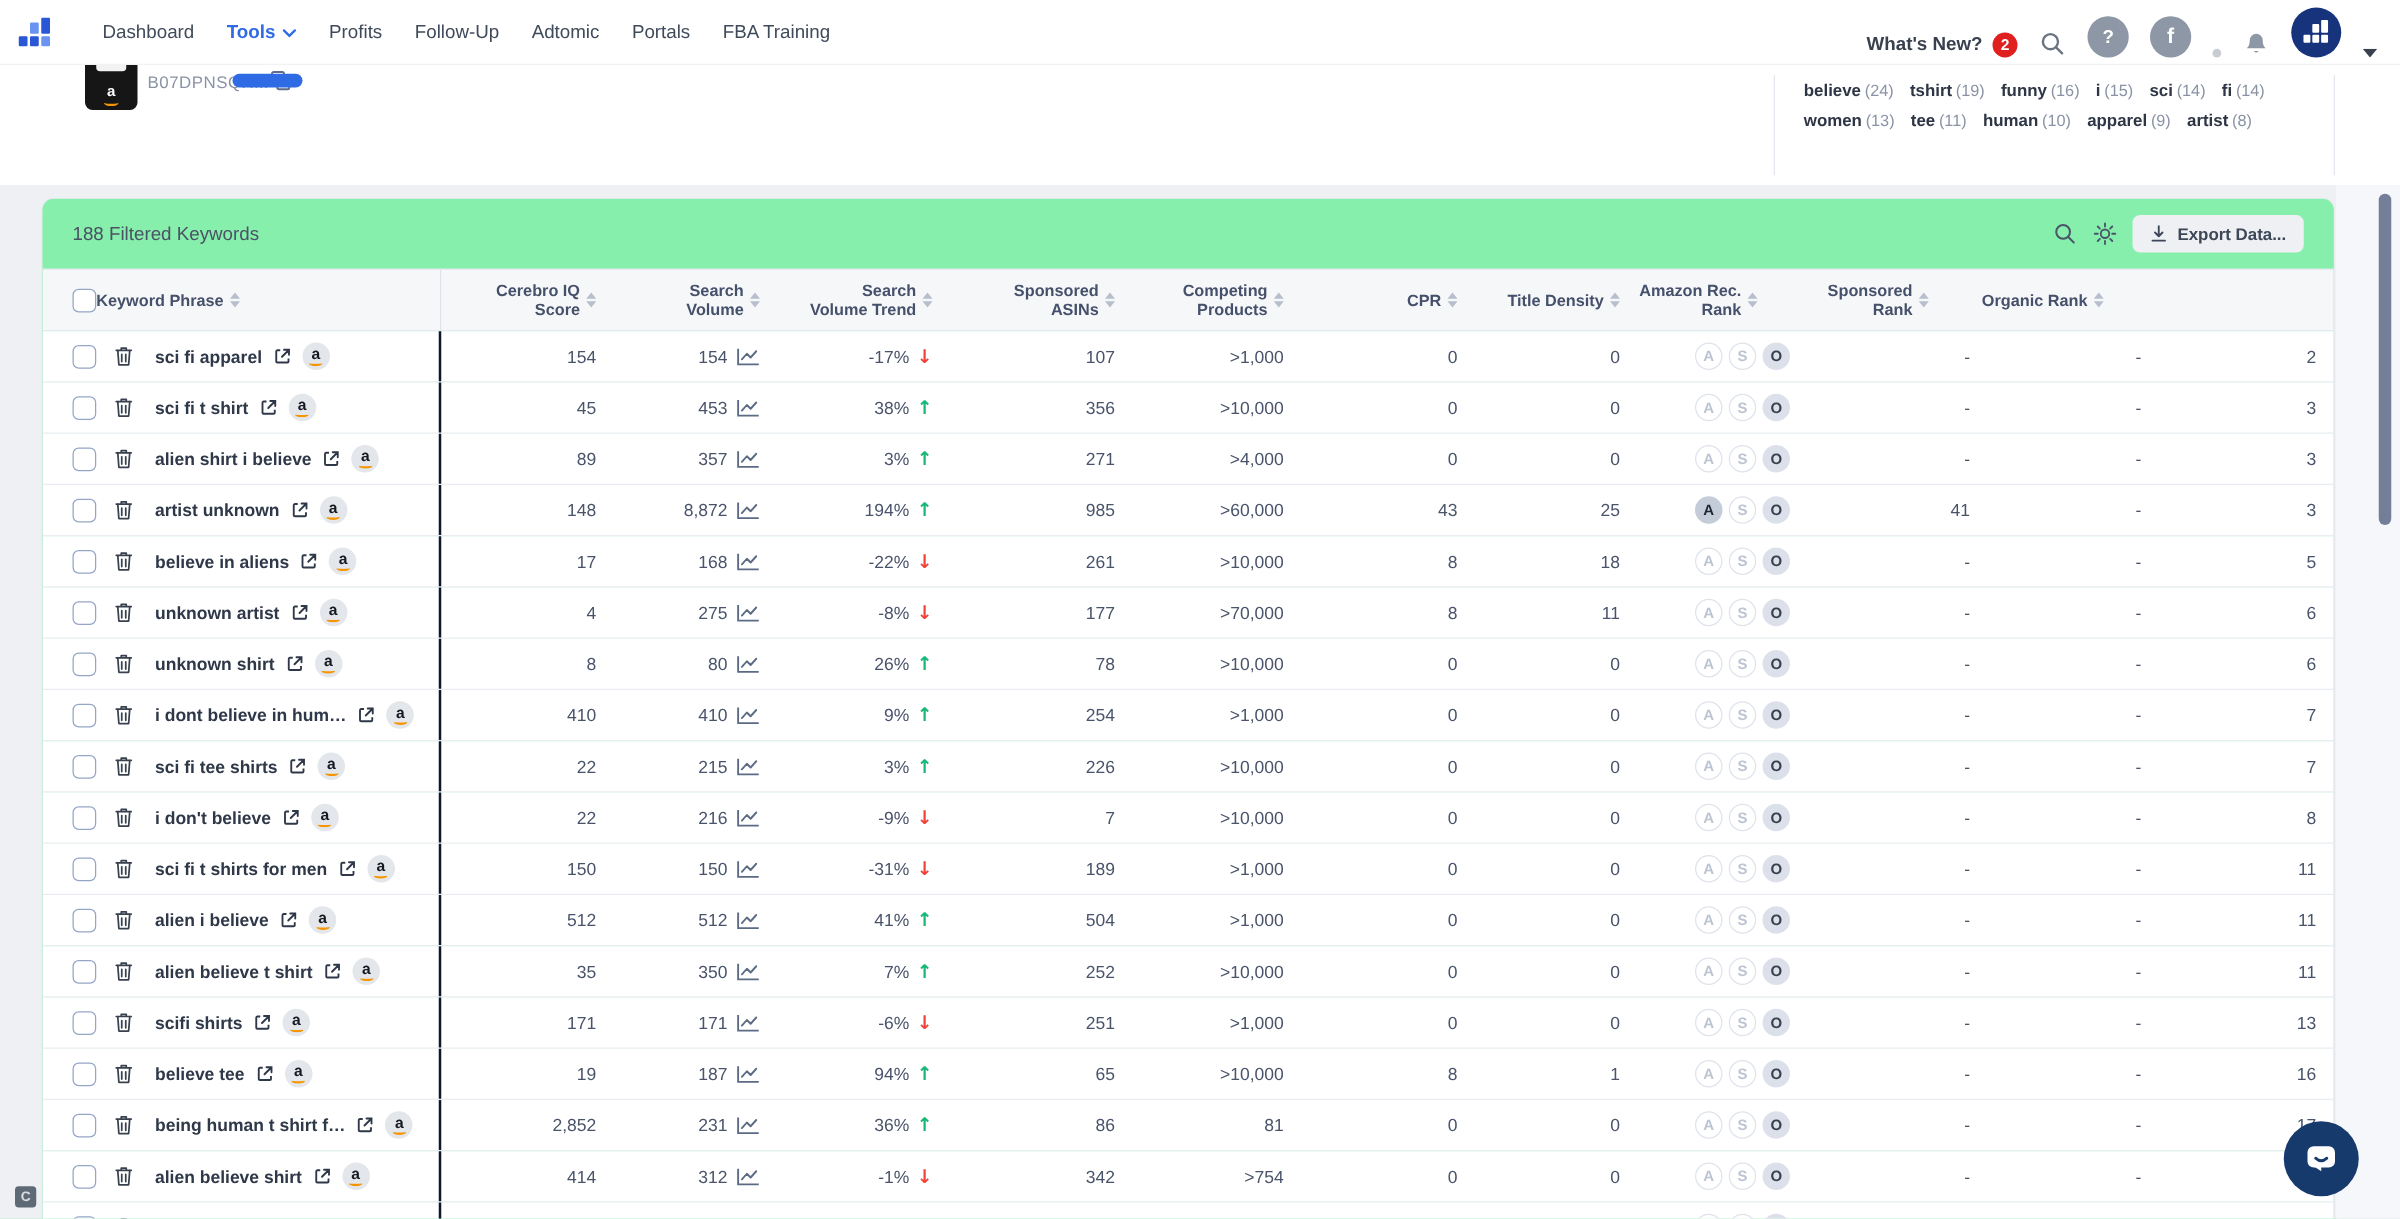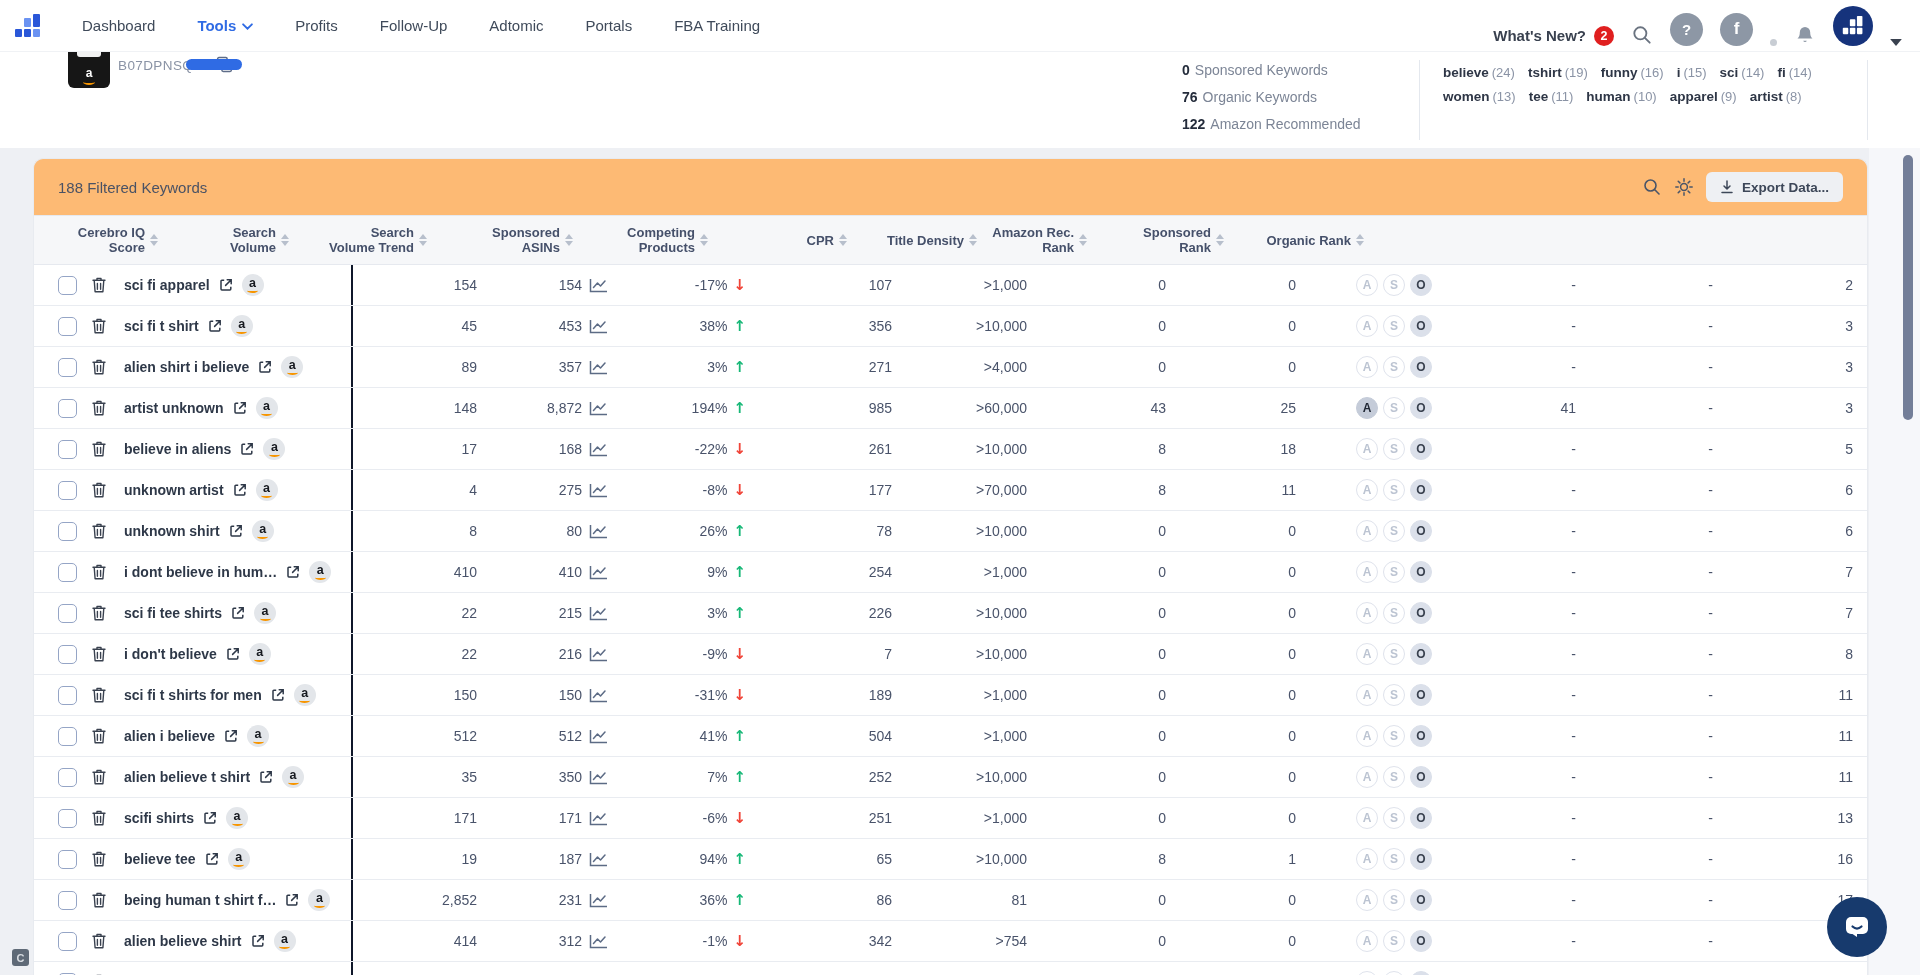--- a/index.html
+++ b/index.html
@@ -2,21 +2,21 @@
 <html><head>
 <meta charset="utf-8">
 <style>
   html,body{margin:0;padding:0;}
   body{width:1920px;height:975px;position:relative;overflow:hidden;background:#eef0f4;
        font-family:"Liberation Sans",sans-serif;-webkit-font-smoothing:antialiased;}
   
   .topnav{position:absolute;top:0;left:0;width:100%;height:52px;background:#fff;display:flex;
           align-items:center;z-index:5;border-bottom:1px solid #f0f2f5;box-sizing:border-box;}
   .logo{margin-left:14px;display:flex;align-items:center;cursor:pointer;}
-  .nav-items{display:flex;margin-left:40px;gap:42px;align-items:flex-end;}
+  .nav-items{display:flex;margin-left:40px;gap:26px;align-items:flex-end;}
   .nav-item{font-size:15px;color:#3f4a5a;display:flex;align-items:center;gap:6px;cursor:pointer;white-space:nowrap;}
   .nav-item.active{color:#2f6be4;font-weight:700;}
   .nav-item .chev{display:inline-flex;width:11px;color:#2f6be4;margin-top:2px;}
   .nav-right{margin-left:auto;display:flex;align-items:flex-end;margin-right:18px;gap:17px;}
   .whats-new{display:flex;align-items:center;gap:8px;font-size:15px;font-weight:600;color:#39414f;cursor:pointer;}
   .badge{width:20px;height:20px;border-radius:50%;background:#e01f1f;color:#fff;font-size:12.5px;
          font-weight:700;display:flex;align-items:center;justify-content:center;}
   .top-ic{color:#6a7380;display:flex;cursor:pointer;}
   .circle-icon{width:33px;height:33px;border-radius:50%;background:#8d97a5;color:#fff;display:flex;
                align-items:center;justify-content:center;font-weight:700;cursor:pointer;}
@@ -44,21 +44,21 @@
   .stats{position:absolute;left:1182px;top:5px;}
   .stat{font-size:14px;color:#7c8596;line-height:27px;white-space:nowrap;}
   .stat b{color:#242c3b;font-weight:700;margin-right:5px;}
   .vdiv{position:absolute;top:8px;height:80px;width:1px;background:#e4e8ee;}
   .tags{position:absolute;left:1443px;top:13px;width:432px;display:flex;flex-wrap:wrap;
         column-gap:13px;row-gap:9px;align-content:flex-start;}
   .tag{font-size:13.5px;color:#2e3646;font-weight:700;cursor:pointer;white-space:nowrap;}
   .tag span{color:#8a93a5;font-weight:400;font-size:13px;margin-left:3px;}
   .right-gutter{position:absolute;left:1869px;top:148px;width:51px;bottom:0;background:#f6f7fa;}
   
-  .card{position:absolute;left:33px;top:158px;width:1835px;height:817px;background:#fdba74;
+  .card{position:absolute;left:33px;top:158px;width:1835px;height:817px;background:#86efac;
         border:1px solid #e8ebf0;border-bottom:none;border-radius:10px 10px 0 0;overflow:hidden;box-sizing:border-box;}
   .toolbar{height:56px;display:flex;align-items:center;padding:0 24px;}
   .tb-title{font-size:15px;color:#4a5264;}
   .tb-right{margin-left:auto;display:flex;align-items:center;gap:12px;color:#4a5568;justify-content:center;}
   .tb-ic{display:flex;cursor:pointer;color:#4a5568;}
   .export-btn{display:flex;align-items:center;gap:8px;background:#eef0f3;border:none;border-radius:6px;
               height:30px;padding:0 14px;font-size:13.5px;font-weight:600;color:#3d4758;cursor:pointer;font-family:inherit;}
   .thead{height:50px;background:#f6f7f9;border-top:1px solid #e6e9ef;border-bottom:1px solid #e6e9ef;
          display:flex;box-sizing:border-box;}
   .fixedc{width:319px;flex:none;display:flex;align-items:center;border-right:1px solid #dfe3ea;box-sizing:border-box;}
@@ -194,25 +194,20 @@
     <span class="pt-a"><b>a</b><u></u></span>
   </div>
   <span class="asin">B07DPNSQHM</span>
   <span class="copy-ic">
     <svg width="17" height="17" viewBox="0 0 16 16">
         <path d="M10.5 4V2.8A1.3 1.3 0 0 0 9.2 1.5H2.8A1.3 1.3 0 0 0 1.5 2.8v6.4a1.3 1.3 0 0 0 1.3 1.3H4" fill="none" stroke="#5d6c88" stroke-width="1.4"></path>
         <rect x="5.5" y="5.5" width="9" height="9" rx="1.3" fill="none" stroke="#5d6c88" stroke-width="1.4"></rect>
       </svg>
   </span>
   <span class="blue-pill"></span>
-  <div class="stats" id="stats">
-      <div class="stat"><b>0</b><span>Sponsored Keywords</span></div>
-      <div class="stat"><b>76</b><span>Organic Keywords</span></div>
-      <div class="stat"><b>122</b><span>Amazon Recommended</span></div>
-    </div>
   <span class="vdiv" style="left:1419px;"></span>
   <div class="tags" id="tags">
       <div class="tag"><b>believe</b><span>(24)</span></div>
       <div class="tag"><b>tshirt</b><span>(19)</span></div>
       <div class="tag"><b>funny</b><span>(16)</span></div>
       <div class="tag"><b>i</b><span>(15)</span></div>
       <div class="tag"><b>sci</b><span>(14)</span></div>
       <div class="tag"><b>fi</b><span>(14)</span></div>
       <div class="tag"><b>women</b><span>(13)</span></div>
       <div class="tag"><b>tee</b><span>(11)</span></div>
@@ -245,20 +240,30 @@
         <span class="tb-ic">
           <svg width="14" height="14" viewBox="0 0 14 14">
               <path d="M7 1v7.5M4 6l3 3 3-3M2 12.5h10" stroke="#3d4758" stroke-width="1.5" fill="none" stroke-linecap="round" stroke-linejoin="round"></path>
             </svg>
         </span>
         <span>Export Data...</span>
       </button>
     </div>
   </div>
   <div class="thead" id="thead">
+    <div class="fixedc">
+      <span class="cb"></span>
+      <span class="th-kw th" style="cursor:pointer">
+        <span>Keyword Phrase</span>
+        <span class="sort">
+            <i class="s-up"></i>
+            <i class="s-dn"></i>
+          </span>
+      </span>
+    </div>
   <div class="th c-iq">
         <span class="th-label">Cerebro IQ Score</span>
         <span class="sort">
           <i class="s-up"></i>
           <i class="s-dn"></i>
         </span>
       </div>
       <div class="th c-sv">
         <span class="th-label">Search Volume</span>
         <span class="sort">

